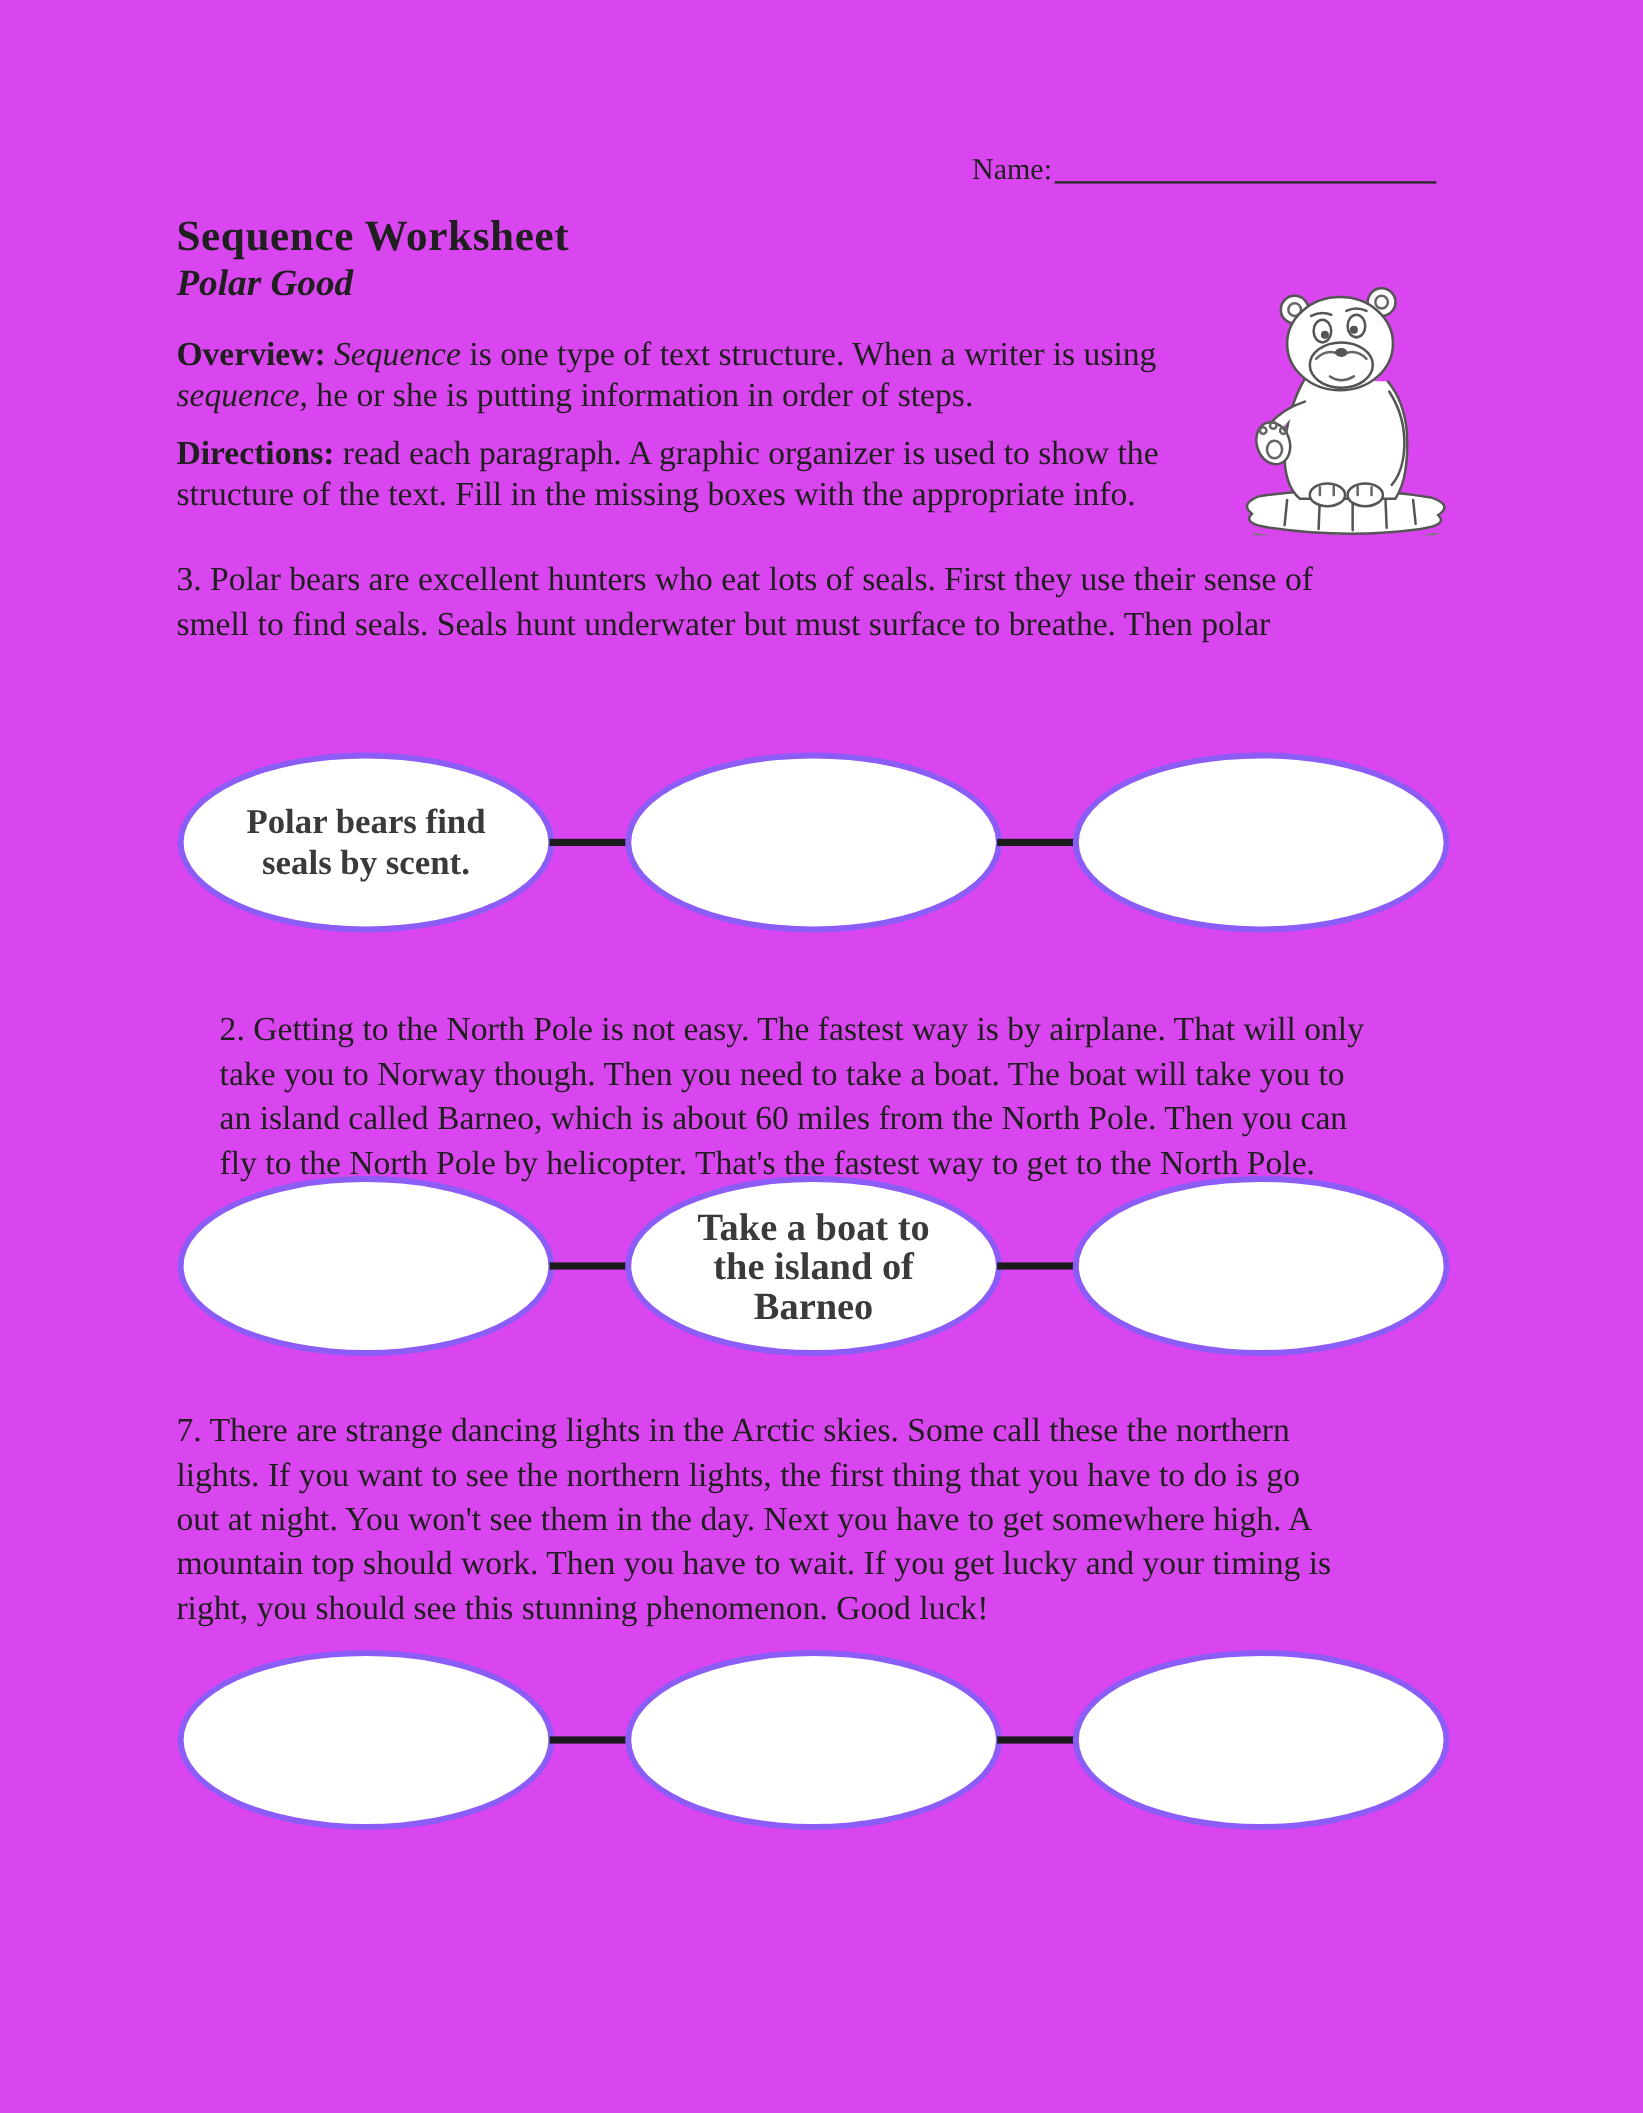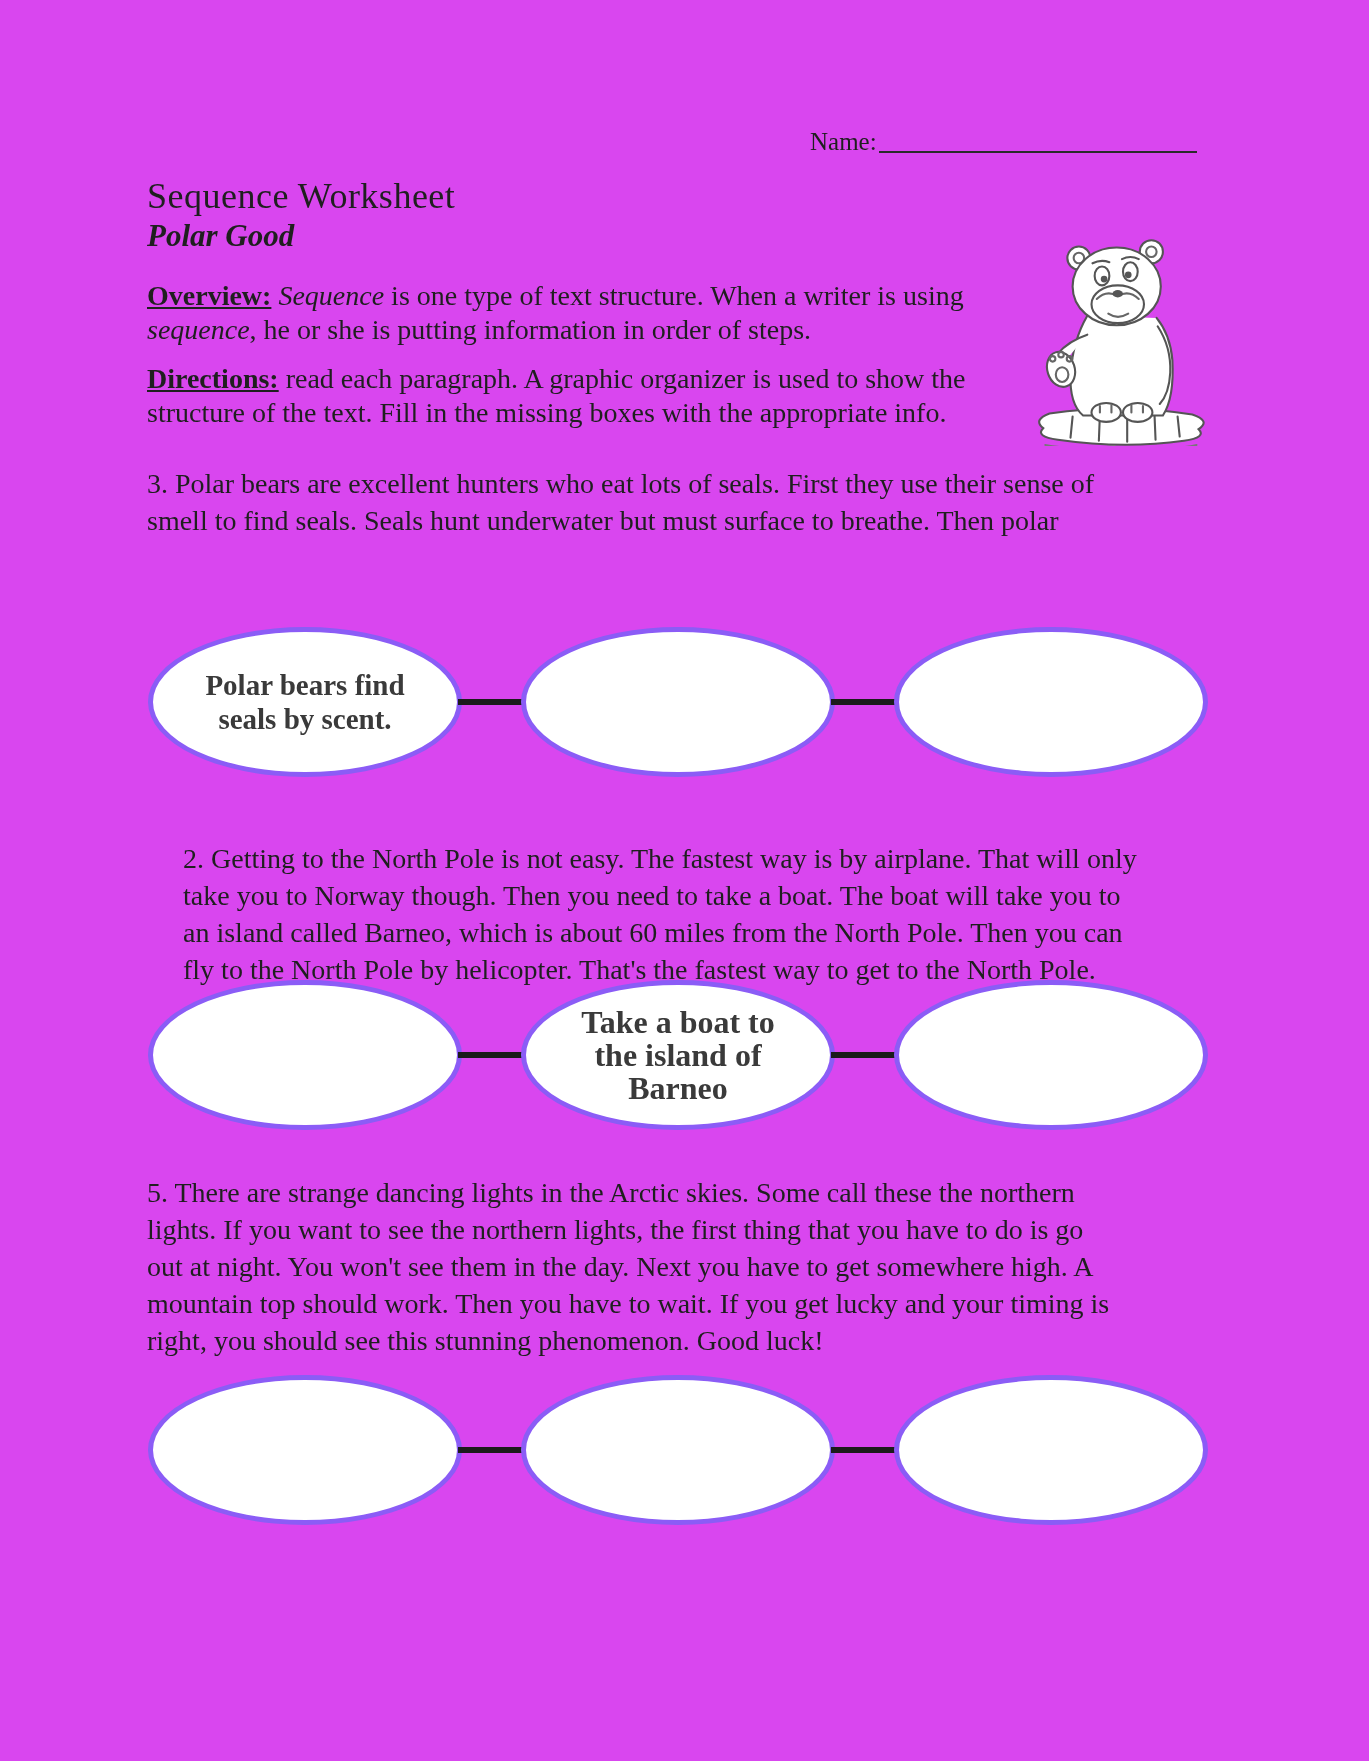--- a/index.html
+++ b/index.html
@@ -7,26 +7,26 @@
     position:relative;
     width:1369px;height:1761px;
     background:#d946ef;
     font-family:"Liberation Serif","DejaVu Serif",serif;
     color:#1f1f1f;
     overflow:hidden;
   }
   .abs{position:absolute;}
   .name-label{left:810px;top:128px;font-size:25px;white-space:nowrap;}
   .name-line{left:879px;top:151px;width:318px;height:0;border-top:2px solid #2a2a2a;}
-  .title{left:147px;top:175px;font-size:36px;font-weight:normal;white-space:nowrap;letter-spacing:.5px;}
+  .title{left:147px;top:175px;font-size:36px;font-weight:bold;white-space:nowrap;letter-spacing:.5px;}
   .subtitle{left:147px;top:218px;font-size:31px;font-weight:bold;font-style:italic;white-space:nowrap;}
   .block{left:147px;font-size:28px;line-height:34px;}
   .para{left:147px;font-size:28px;line-height:37px;}
   .para div,.block div{white-space:nowrap;}
-  .b{font-weight:bold;text-decoration:underline;}
+  .b{font-weight:bold;}
   .i{font-style:italic;}
   .oval{
     position:absolute;
     width:304px;height:140px;
     border:5px solid #8b5cf6;
     border-radius:50%;
     background:#fff;
     display:flex;align-items:center;justify-content:center;
     text-align:center;
   }
@@ -134,21 +134,21 @@
     <div class="txt small">
       <div>Take a boat to</div>
       <div>the island of</div>
       <div>Barneo</div>
     </div>
   </div>
   <div class="connector" style="left:831px;top:1052px;width:66px;"></div>
   <div class="oval" style="left:894px;top:980px;"></div>
 
   <div class="abs para" style="top:1174px;">
-    <div>5. There are strange dancing lights in the Arctic skies. Some call these the northern</div>
+    <div>7. There are strange dancing lights in the Arctic skies. Some call these the northern</div>
     <div>lights. If you want to see the northern lights, the first thing that you have to do is go</div>
     <div>out at night. You won't see them in the day. Next you have to get somewhere high. A</div>
     <div>mountain top should work. Then you have to wait. If you get lucky and your timing is</div>
     <div>right, you should see this stunning phenomenon. Good luck!</div>
   </div>
 
   <div class="oval" style="left:148px;top:1375px;"></div>
   <div class="connector" style="left:458px;top:1447px;width:66px;"></div>
   <div class="oval" style="left:521px;top:1375px;"></div>
   <div class="connector" style="left:831px;top:1447px;width:66px;"></div>

